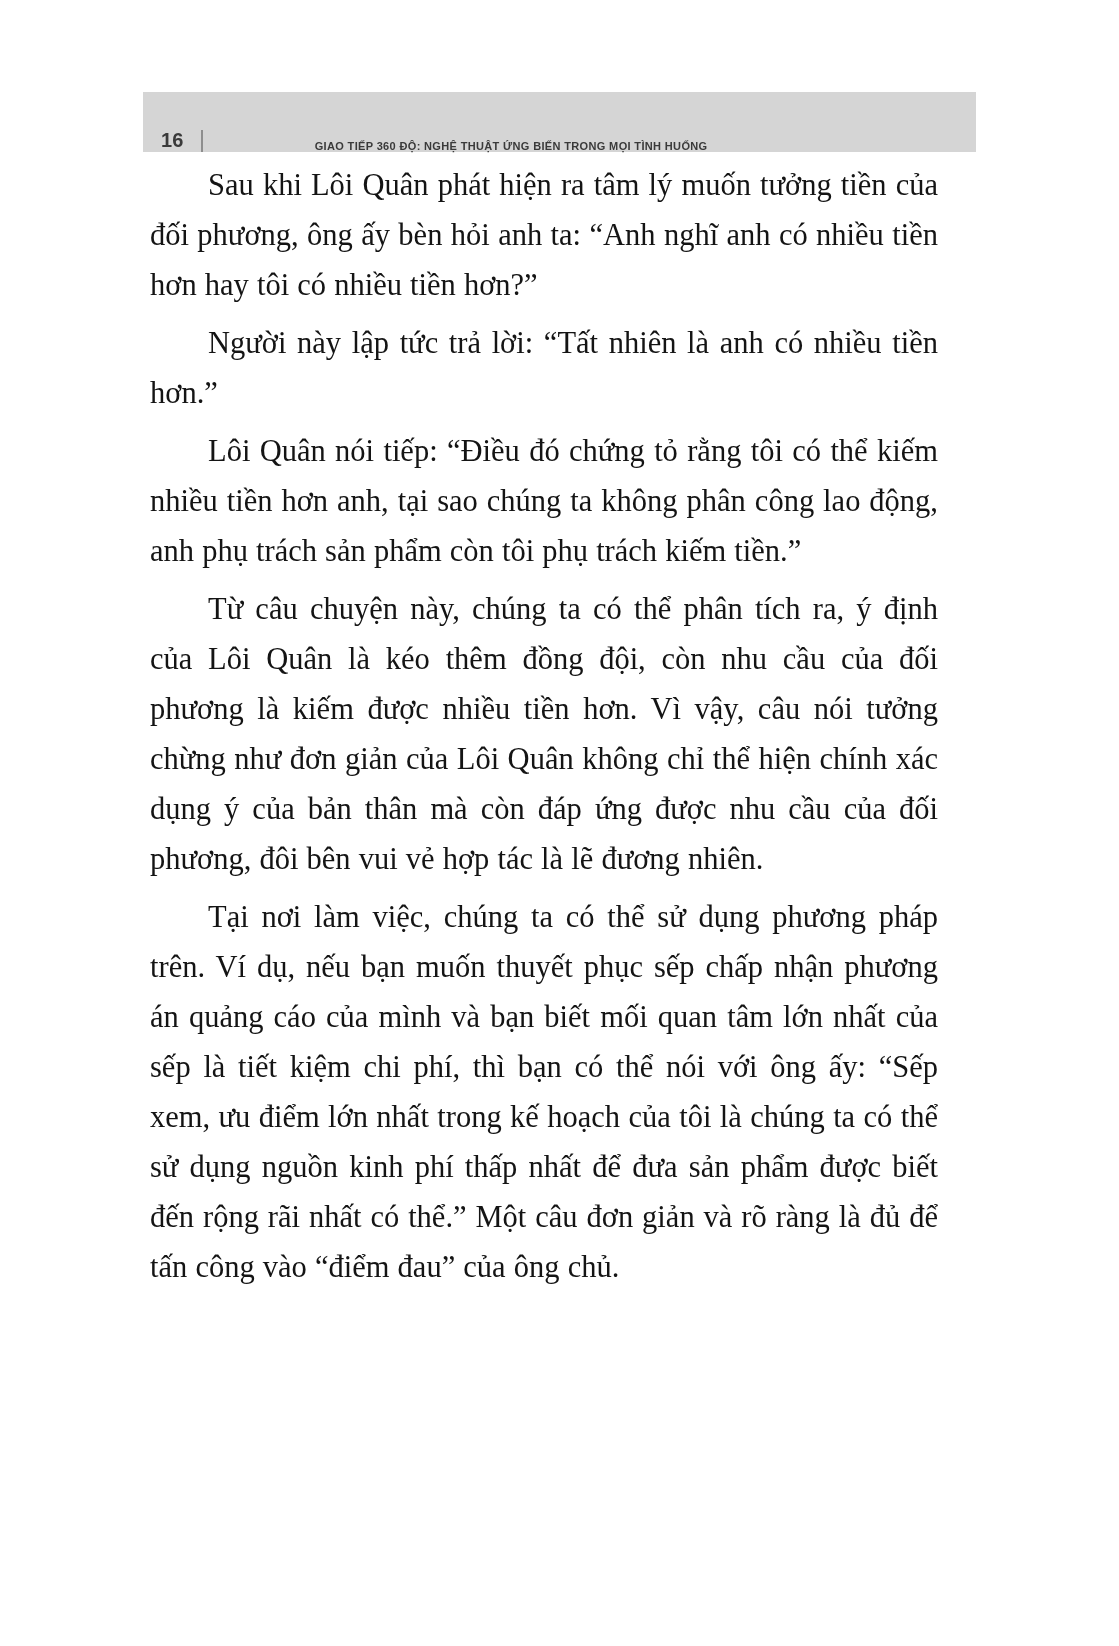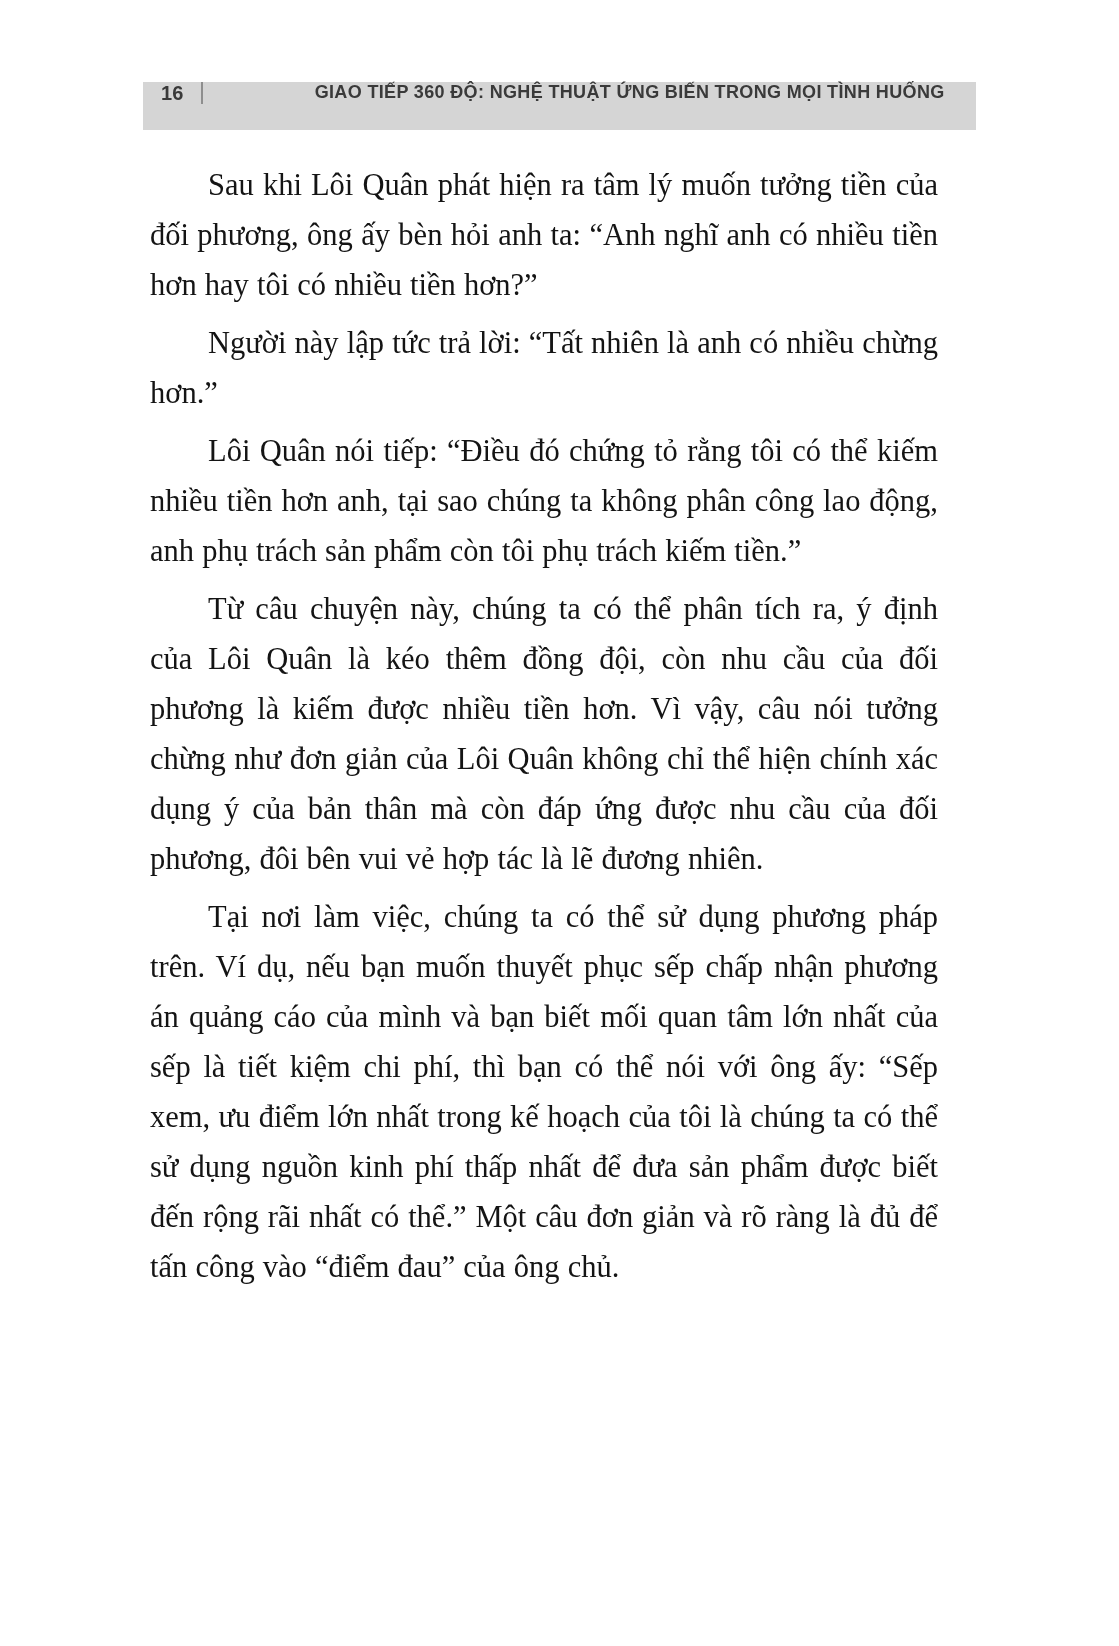--- a/index.html
+++ b/index.html
@@ -20,46 +20,46 @@
     width: 1119px;
     height: 1646px;
     position: relative;
     background: #ffffff;
   }
 
   
   .header-band {
     position: absolute;
     left: 143px;
-    top: 82px;
+    top: 92px;
     width: 833px;
-    height: 48px;
+    height: 60px;
     background: #d5d5d5;
     display: flex;
-    align-items: flex-start;
+    align-items: flex-end;
   }
   .header-page-number {
     font-family: "Liberation Sans", sans-serif;
     font-weight: bold;
     font-size: 20px;
     color: #3a3a3a;
     margin-left: 18px;
     letter-spacing: 0.2px;
   }
   .header-rule {
     width: 2px;
     height: 22px;
     background: #8e8e8e;
     margin-left: 17px;
     margin-right: 0;
   }
   .header-title {
     font-family: "Liberation Sans", sans-serif;
     font-weight: bold;
-    font-size: 18px;
+    font-size: 11px;
     color: #3a3a3a;
     letter-spacing: 0.35px;
     margin-left: 112px;
     white-space: nowrap;
   }
 
   
   .content {
     position: absolute;
     left: 150px;
@@ -88,19 +88,19 @@
 <div class="page">
 
   <div class="header-band">
     <span class="header-page-number">16</span>
     <span class="header-rule"></span>
     <span class="header-title">GIAO TIẾP 360 ĐỘ: NGHỆ THUẬT ỨNG BIẾN TRONG MỌI TÌNH HUỐNG</span>
   </div>
 
   <div class="content">
     <p class="para">Sau khi Lôi Quân phát hiện ra tâm lý muốn tưởng tiền của đối phương, ông ấy bèn hỏi anh ta: “Anh nghĩ anh có nhiều tiền hơn hay tôi có nhiều tiền hơn?”</p>
-    <p class="para">Người này lập tức trả lời: “Tất nhiên là anh có nhiều chừng hơn.”</p>
+    <p class="para">Người này lập tức trả lời: “Tất nhiên là anh có nhiều tiền hơn.”</p>
     <p class="para">Lôi Quân nói tiếp: “Điều đó chứng tỏ rằng tôi có thể kiếm nhiều tiền hơn anh, tại sao chúng ta không phân công lao động, anh phụ trách sản phẩm còn tôi phụ trách kiếm tiền.”</p>
     <p class="para">Từ câu chuyện này, chúng ta có thể phân tích ra, ý định của Lôi Quân là kéo thêm đồng đội, còn nhu cầu của đối phương là kiếm được nhiều tiền hơn. Vì vậy, câu nói tưởng chừng như đơn giản của Lôi Quân không chỉ thể hiện chính xác dụng ý của bản thân mà còn đáp ứng được nhu cầu của đối phương, đôi bên vui vẻ hợp tác là lẽ đương nhiên.</p>
     <p class="para">Tại nơi làm việc, chúng ta có thể sử dụng phương pháp trên. Ví dụ, nếu bạn muốn thuyết phục sếp chấp nhận phương án quảng cáo của mình và bạn biết mối quan tâm lớn nhất của sếp là tiết kiệm chi phí, thì bạn có thể nói với ông ấy: “Sếp xem, ưu điểm lớn nhất trong kế hoạch của tôi là chúng ta có thể sử dụng nguồn kinh phí thấp nhất để đưa sản phẩm được biết đến rộng rãi nhất có thể.” Một câu đơn giản và rõ ràng là đủ để tấn công vào “điểm đau” của ông chủ.</p>
   </div>
 
 </div>
 
 </body></html>

